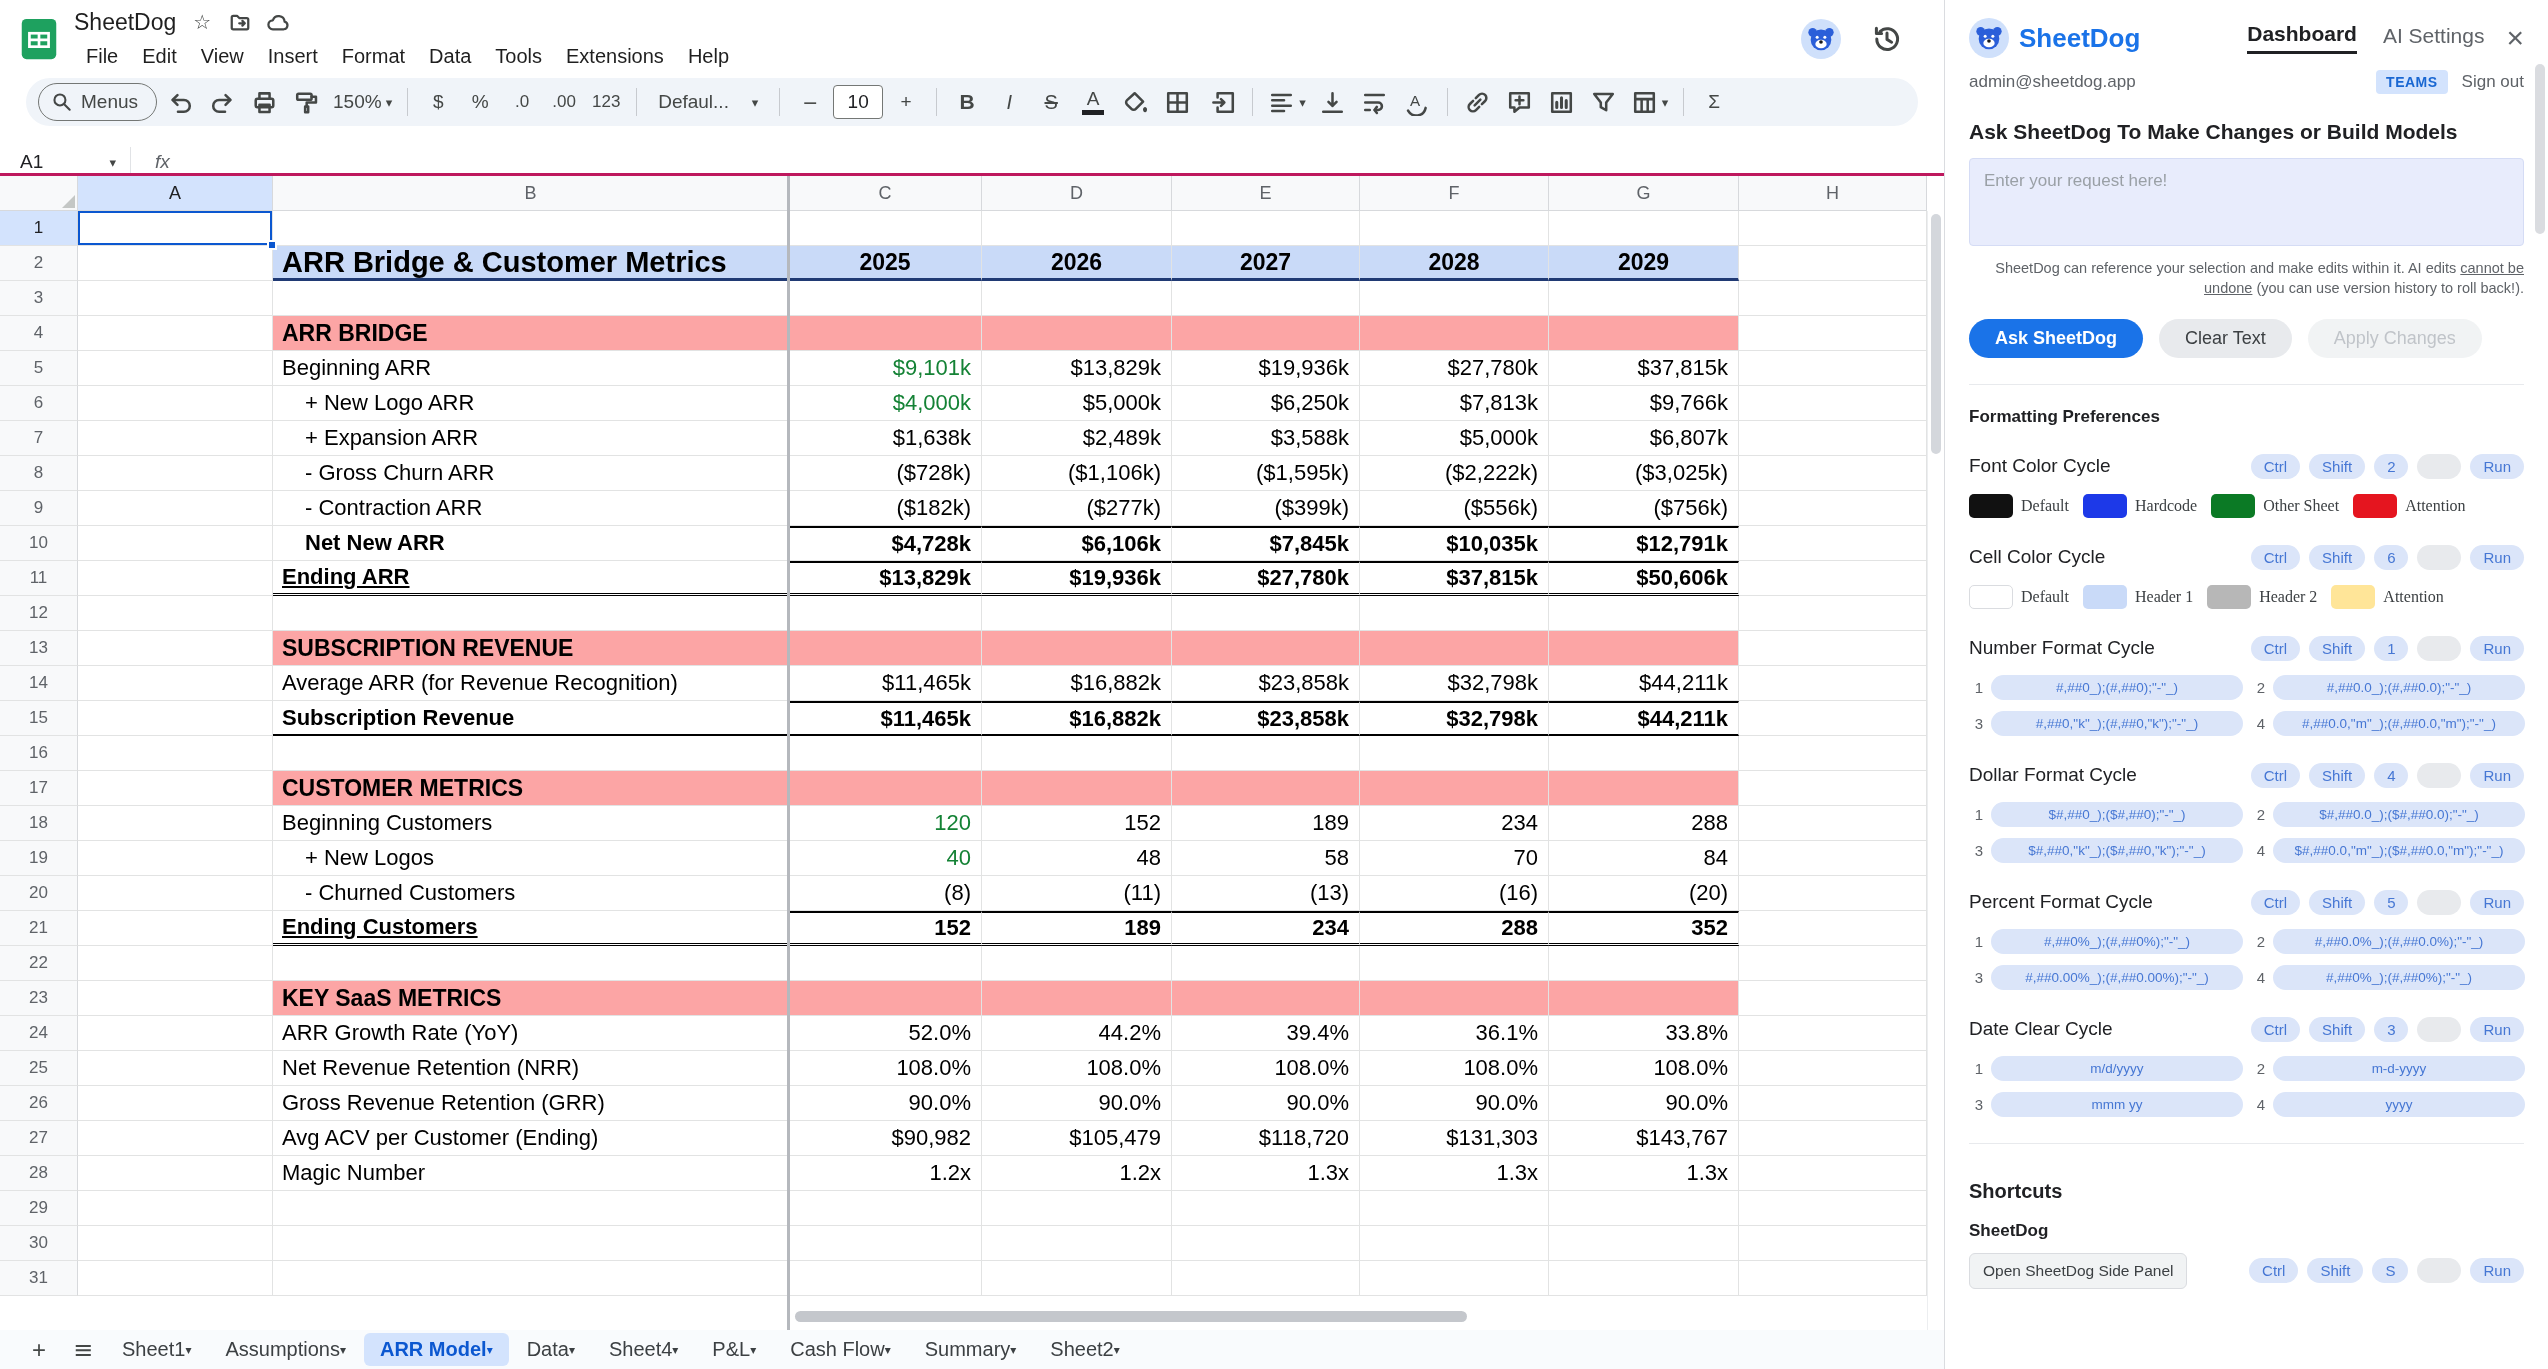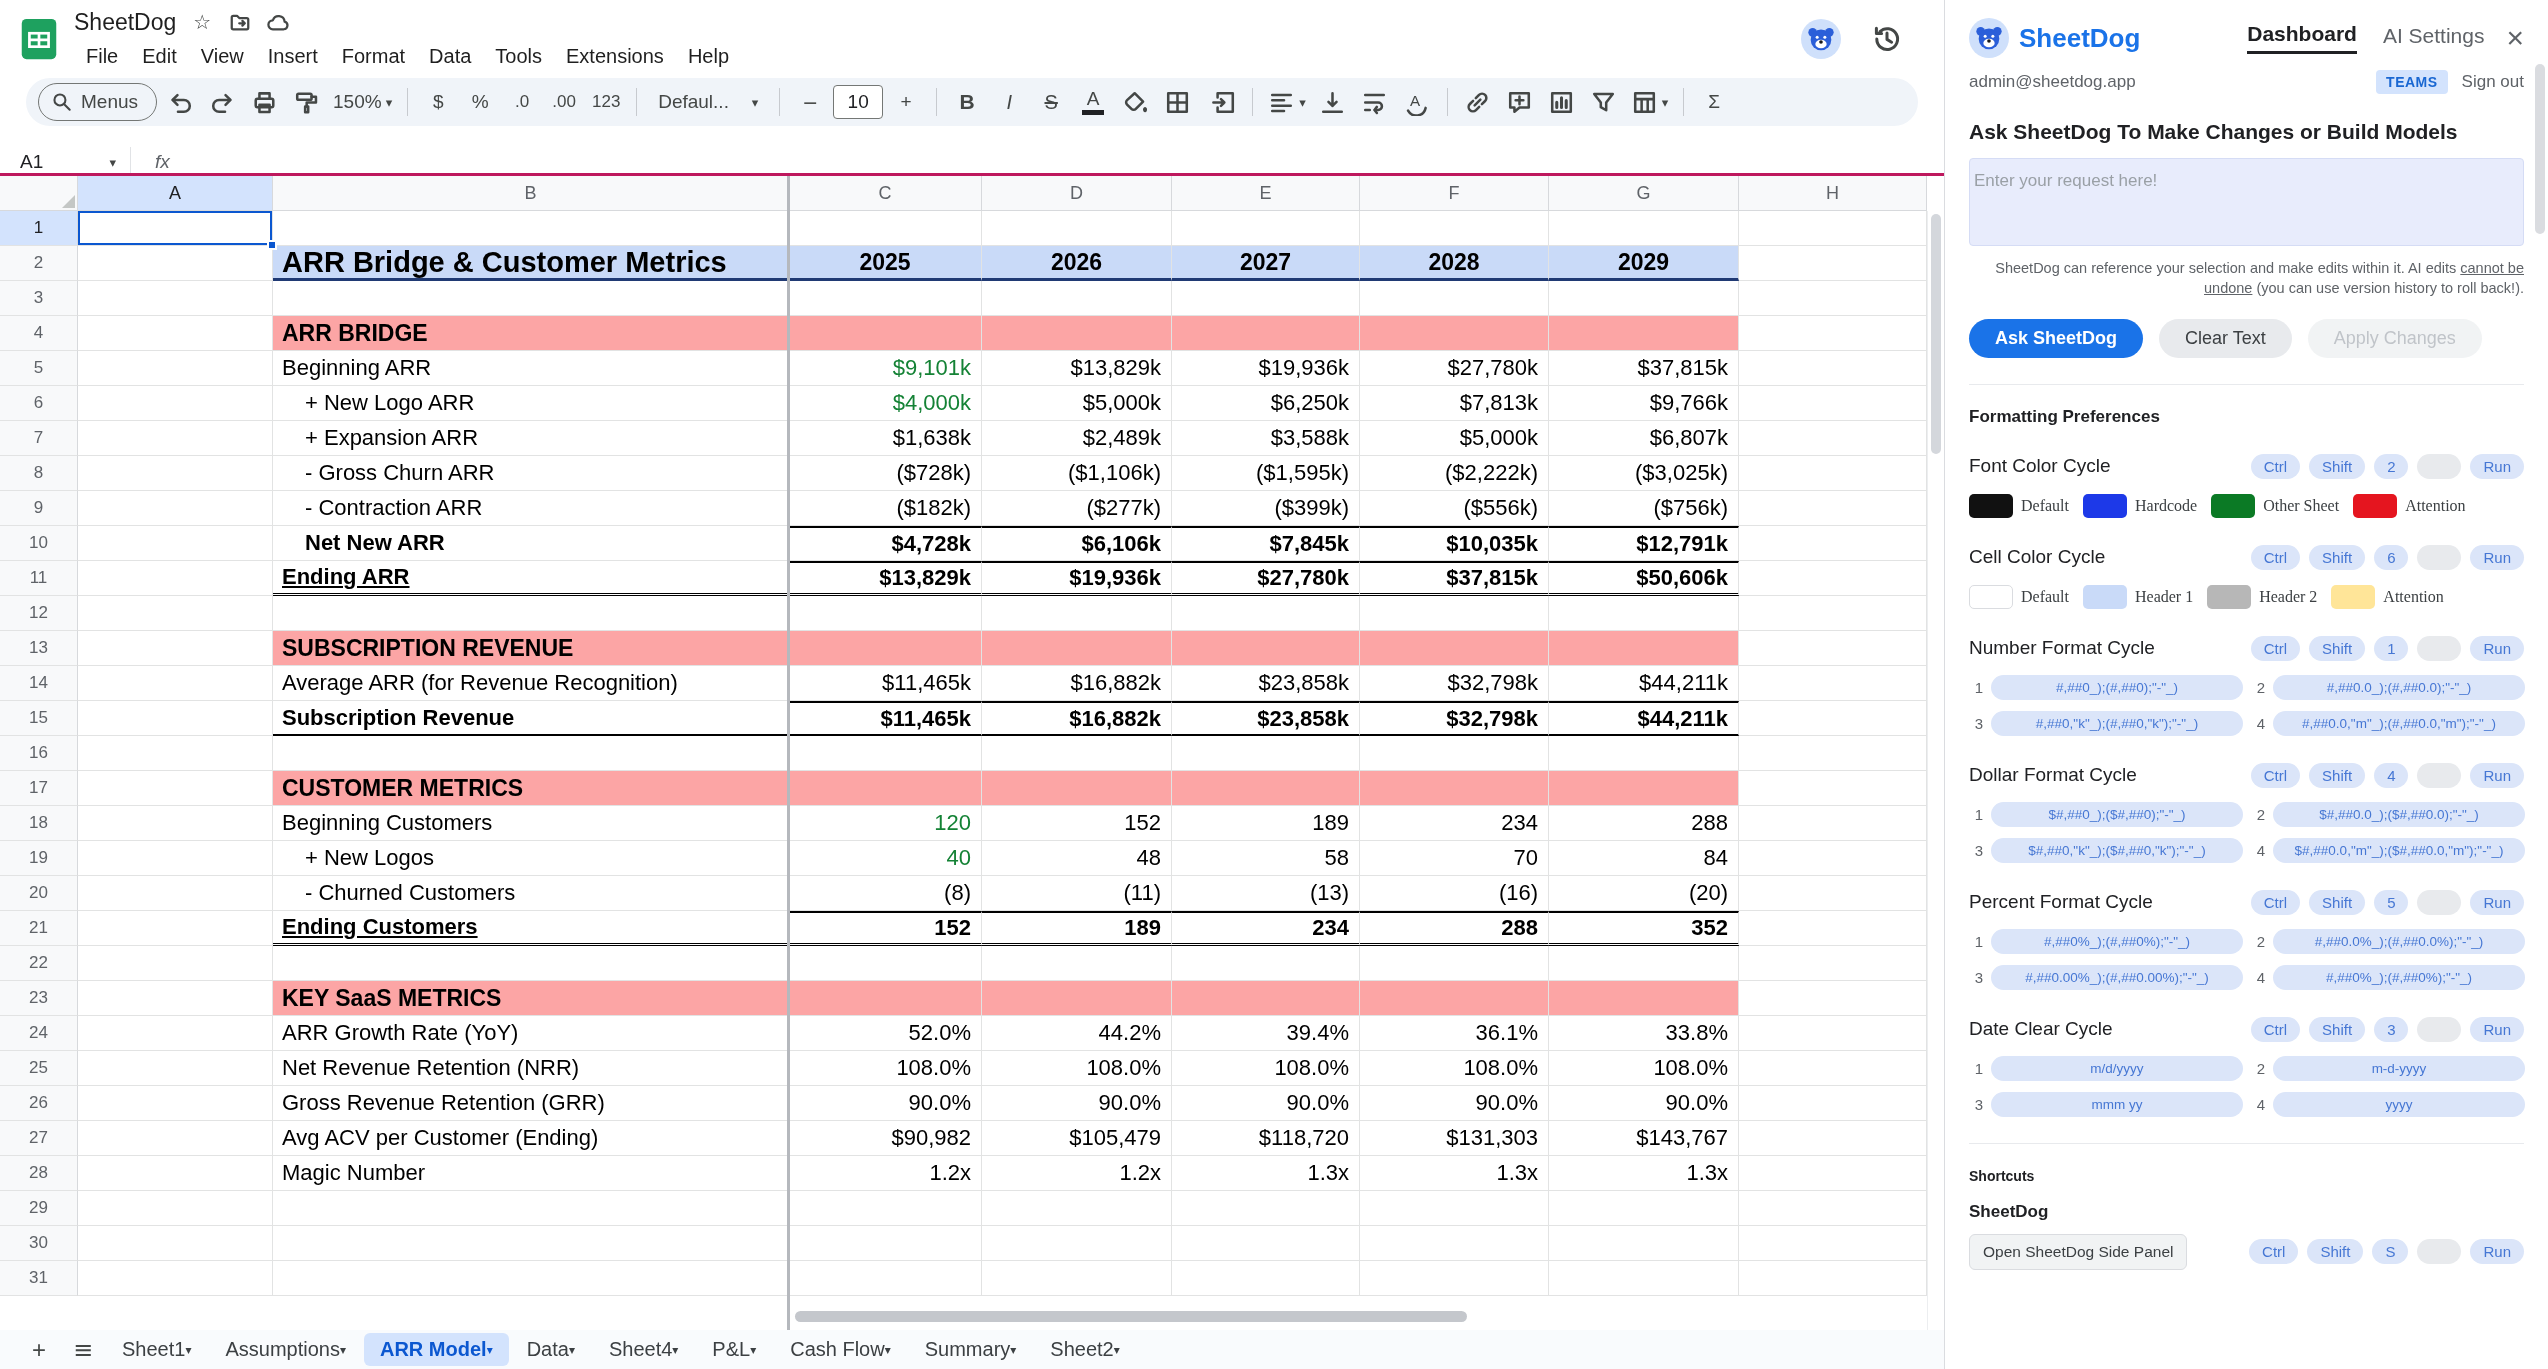--- a/index.html
+++ b/index.html
@@ -99,21 +99,21 @@
   .p-tab { font-size:21px; color:#5f6368; margin-left:26px; padding-bottom:5px; }
   .p-tab.active { color:#202124; font-weight:700; border-bottom:3px solid #202124; margin-left:auto; }
   .p-close { margin-left:22px; font-size:30px; color:#5f6368; line-height:1; }
   .p-account { display:flex; align-items:center; margin-top:12px; }
   .p-email { font-size:17px; color:#5f6368; }
   .p-right { margin-left:auto; display:flex; align-items:center; gap:14px; }
   .teams { font-size:14px; font-weight:700; letter-spacing:.5px; color:#1967d2; background:#d3e3fd; border-radius:4px; padding:4px 10px; }
   .signout { font-size:17px; color:#5f6368; }
   .p-ask-h { margin-top:26px; font-size:21px; font-weight:700; color:#202124; }
   .p-textarea { margin-top:14px; width:100%; height:88px; background:#e8ecfc; border:1px solid #d5dcf5; border-radius:4px;
-    padding:12px 4px; font-size:17px; font-family:"Liberation Sans", sans-serif; color:#202124; resize:none; }
+    padding:12px 14px; font-size:17px; font-family:"Liberation Sans", sans-serif; color:#202124; resize:none; }
   .p-textarea::placeholder { color:#9aa0a6; }
   .p-note { margin-top:8px; font-size:14.5px; color:#5f6368; line-height:1.4;text-align:right; }
   .p-note .u { text-decoration:underline; }
   .p-btns { margin-top:20px; display:flex; gap:16px; }
   .pbtn { border:none; border-radius:20px; font-size:18px; padding:9px 26px; font-family:"Liberation Sans", sans-serif; }
   .pbtn.ask { background:#1a73e8; color:#fff; font-weight:700; }
   .pbtn.clear { background:#e8eaed; color:#3c4043; }
   .pbtn.apply { background:#f1f3f4; color:#c0c4c9; }
   .p-hr { border:none; border-top:1px solid #e8eaed; margin-top:26px; }
   .p-fmt-h { margin-top:22px; font-size:17px; font-weight:700; }
@@ -125,21 +125,21 @@
   .pill.blank { background:#e8eaed; width:44px; height:25px; padding:0; }
   .swatches { margin-top:15px; display:flex; gap:14px; align-items:center;font-family:Liberation Serif, serif; }
   .swatch-item { display:inline-flex; align-items:center; gap:8px; }
   .swatch { width:44px; height:24px; border-radius:5px; display:inline-block; flex:none; }
   .swatch.bordered { border:1px solid #dadce0; }
   .swatch-label { font-size:16px; color:#3c4043; white-space:nowrap; }
   .fmt-grid { margin-top:14px; display:grid; grid-template-columns:14px 252px 14px 252px; column-gap:8px; row-gap:11px; align-items:center; }
   .fmt-num { font-size:15px; color:#5f6368; text-align:right; }
   .fmt-pill { background:#dbe5f9; color:#4677d4; font-size:13.5px; border-radius:13px; padding:5px 6px; text-align:center;
     white-space:nowrap; overflow:hidden; }
-  .p-short-h { margin-top:24px; font-size:14px; font-weight:700; }
+  .p-short-h { margin-top:36px; font-size:20px; font-weight:700; }
   .p-short-sub { margin-top:18px; font-size:17px; font-weight:700; }
   .p-short-row { margin-top:12px; display:flex; }
   .p-open-btn { background:#f1f3f4; border:1px solid #dadce0; border-radius:6px; font-size:15.5px; color:#3c4043;
     padding:8px 13px; font-family:"Liberation Sans", sans-serif; }
   .p-scroll { position:absolute; right:3px; top:64px; width:10px; height:170px; background:#dadce0; border-radius:5px; }
 </style>
 </head>
 <body>
 
 <div class="app">

